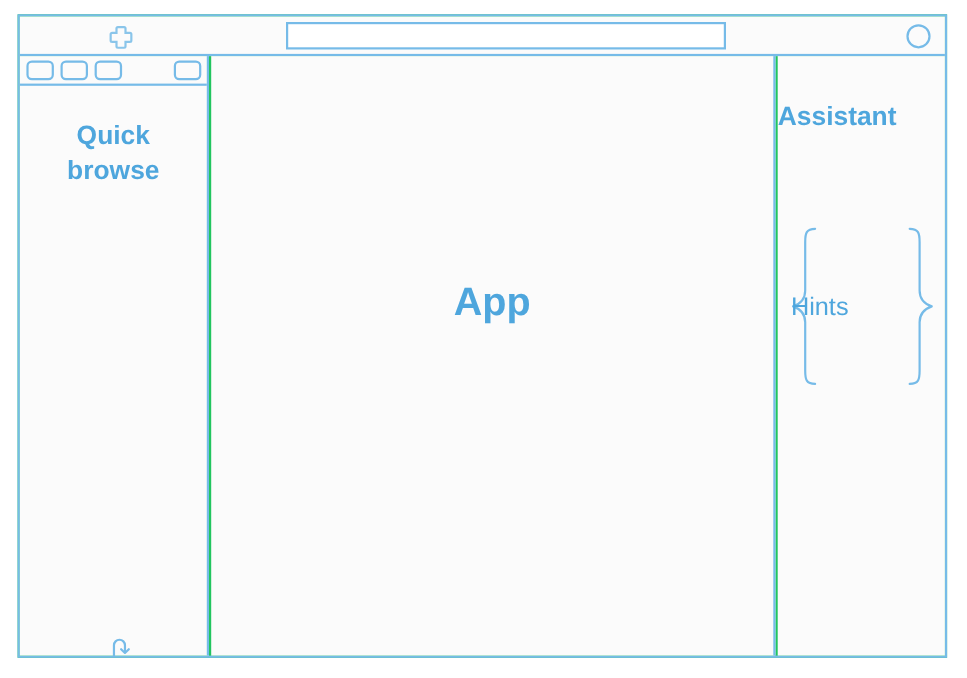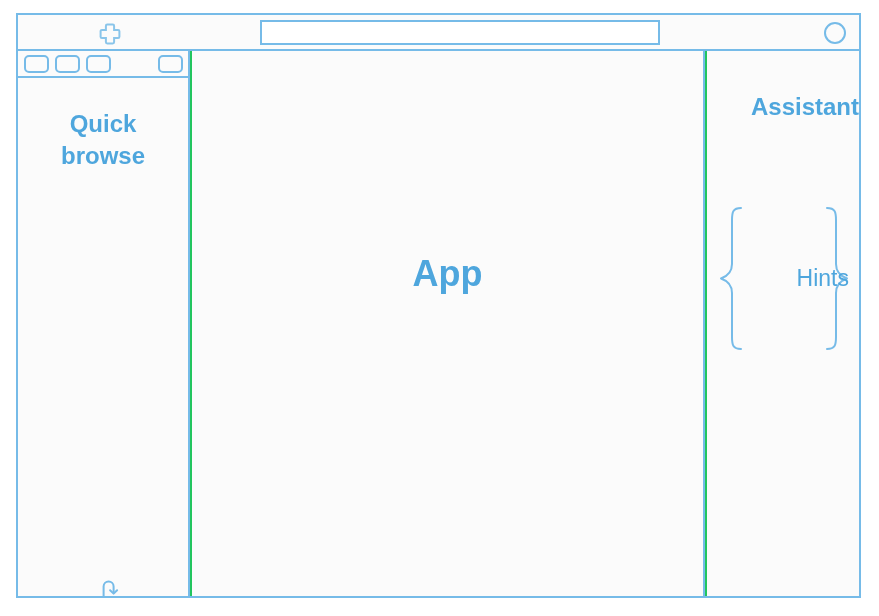--- a/index.html
+++ b/index.html
@@ -181,35 +181,35 @@
     top: 0;
     right: 0;
     height: 100%;
     background: #fbfbfb;
   }
   #assistant-title {
     position: absolute;
     left: 0;
     top: 42px;
     width: 100%;
-    text-align: right;
+    text-align: left;
     color: #4ea6dd;
     font-size: 24px;
     font-weight: bold;
   }
 
   #hints-block {
     position: absolute;
     left: 12px;
     top: 155px;
     width: 130px;
     height: 145px;
     display: flex;
     align-items: center;
-    justify-content: flex-end;
+    justify-content: flex-start;
   }
   #hints-block svg.brace {
     position: absolute;
     top: 0;
     width: 26px;
     height: 145px;
   }
   #hints-block svg.brace.left  { left: 0px; }
   #hints-block svg.brace.right { right: 0px; }
   #hints-label {

